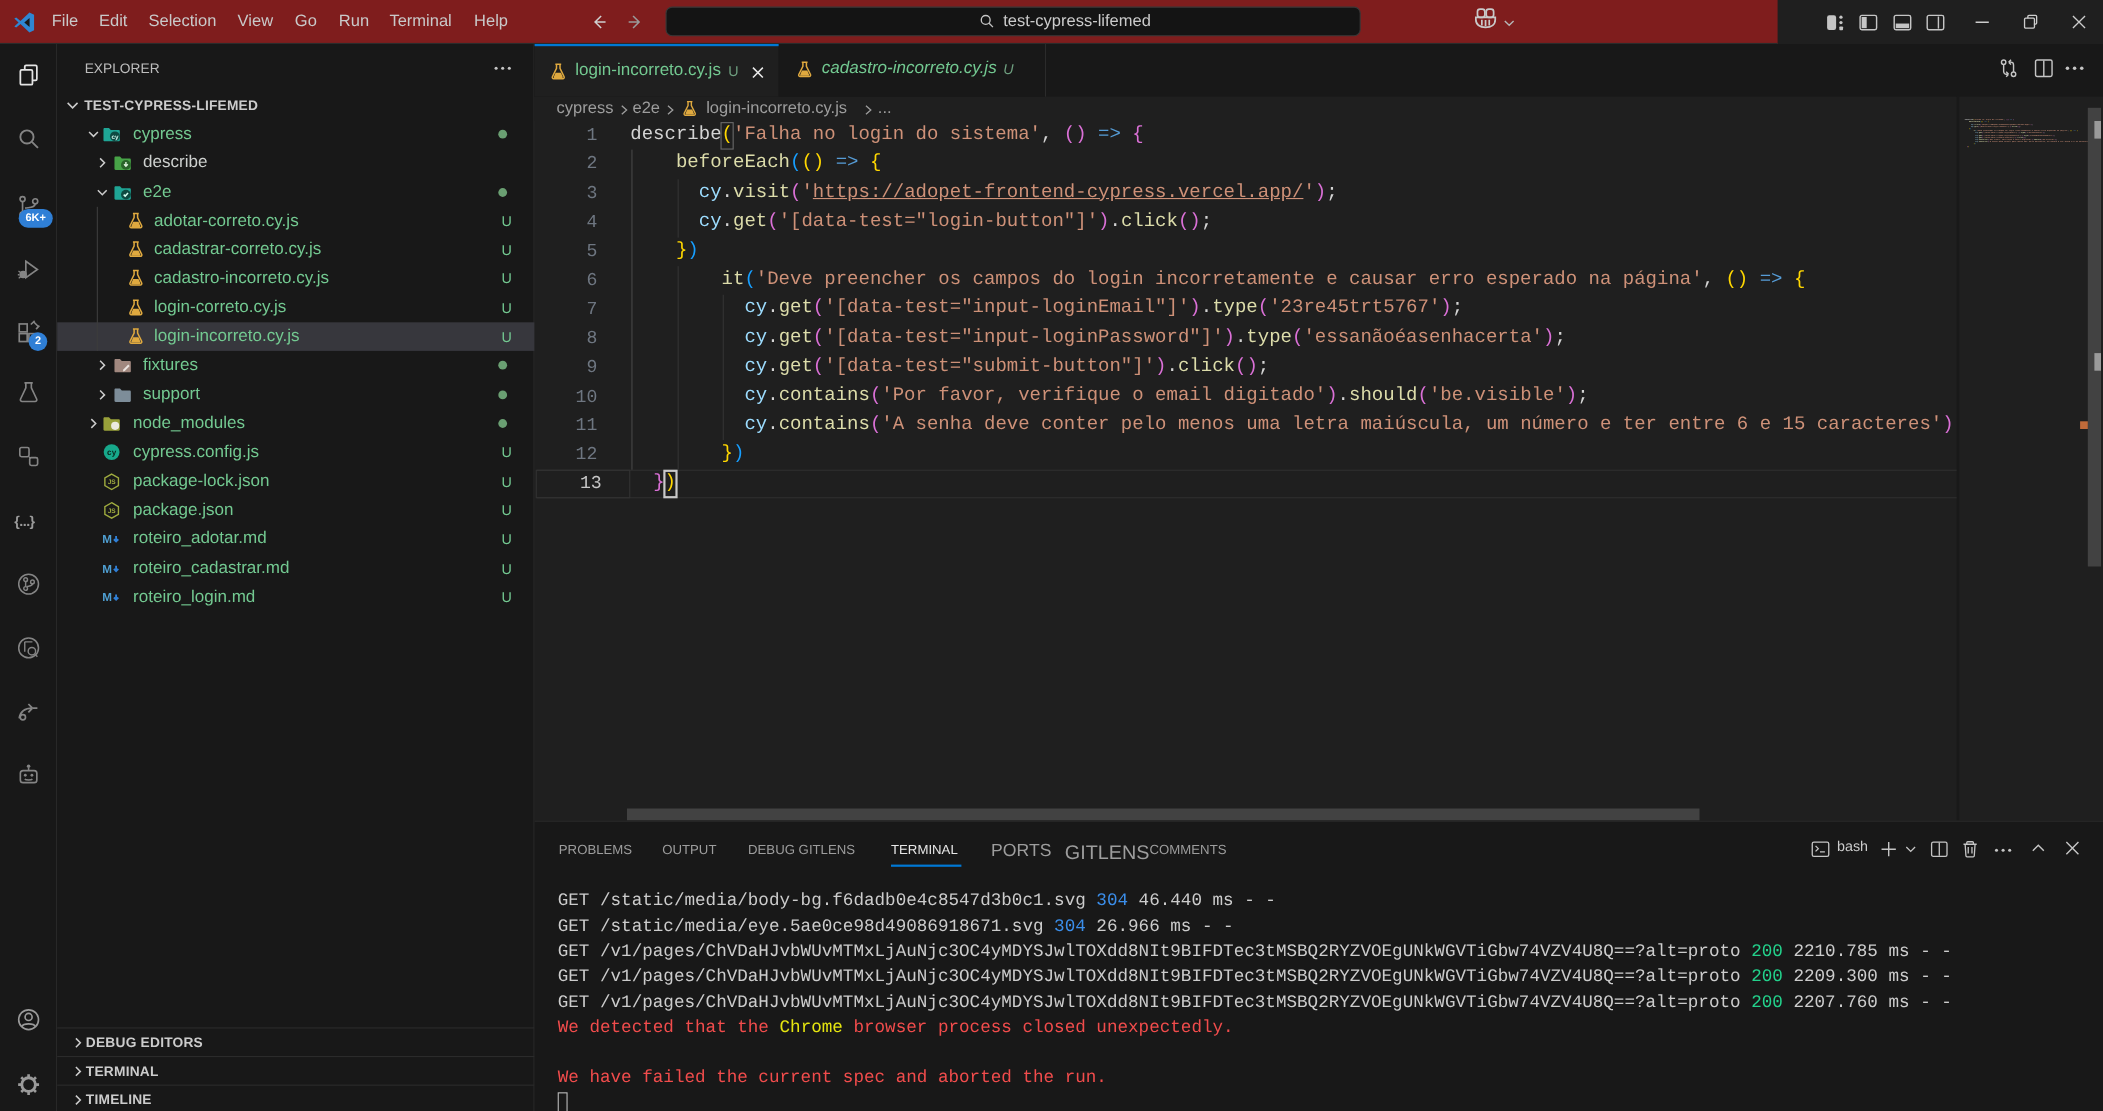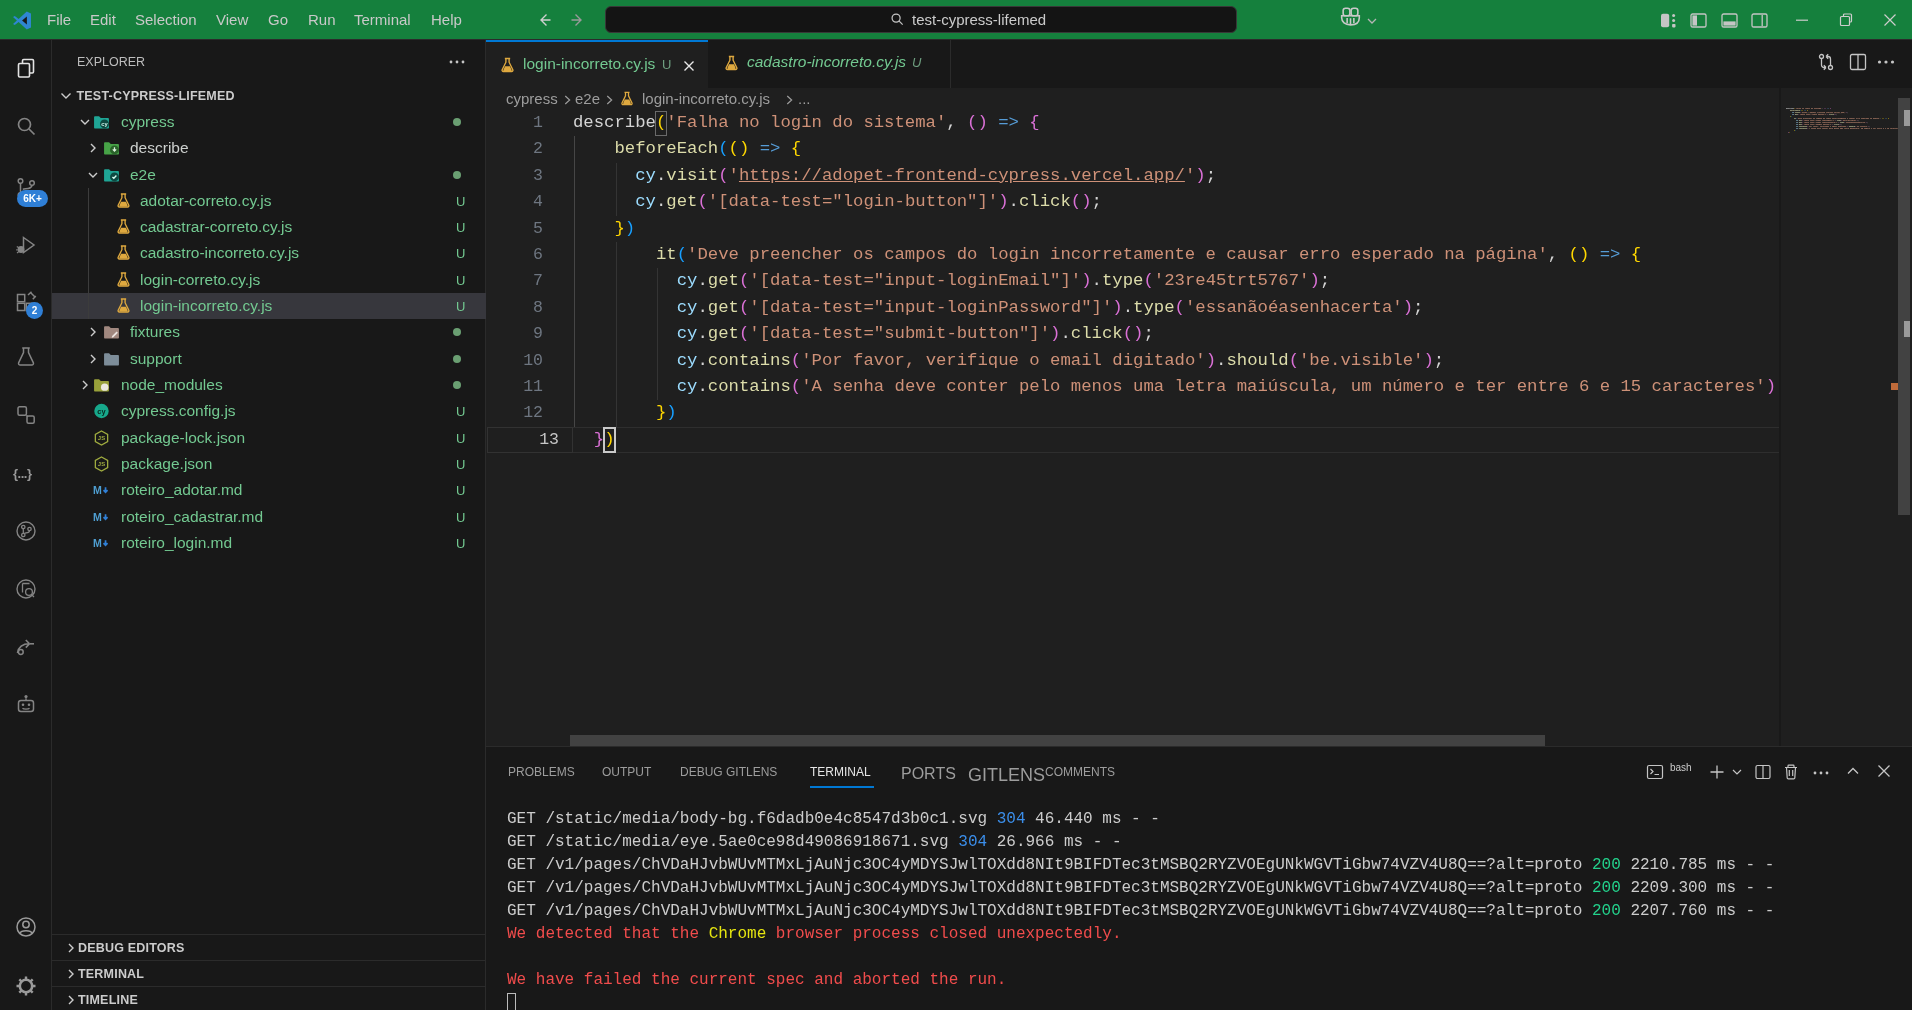--- a/index.html
+++ b/index.html
@@ -23,21 +23,21 @@
 <body>
 <svg width="0" height="0" style="position:absolute">
     <defs>
 <g id="flask">
         <path d="M5.5 1.4 h5 M6.5 1.4 v3.5 L3 12 a1.2 1.2 0 0 0 1.1 1.7 h7.8 a1.2 1.2 0 0 0 1.1-1.7 L9.5 4.9 V1.4" stroke="#dfa93f" stroke-width="1.3" fill="none"></path>
         <path d="M5.7 8.6 h4.6 l1.5 3.5 a.7.7 0 0 1-.65 1 H4.85 a.7.7 0 0 1-.65-1 Z" fill="#dfa93f"></path>
       </g>
 </defs>
   </svg>
 
-<div class="abs" style="left:0;top:0;width:1912px;height:40px;background:#15803d;border-bottom:1px solid #2b2b2b">
+<div class="abs" style="left:0;top:0;width:1616px;height:40px;background:#7f1d1d;border-bottom:1px solid #2b2b2b">
   <svg class="abs" style="left:11px;top:9px" width="22" height="22" viewBox="0 0 24 24">
     <path d="M17.2 2.6 8.3 10.9 4.1 7.6 2.2 8.6 6.4 12.5 2.2 16.4 4.1 17.4 8.3 14.1 17.2 22.4 21.8 20.2 V4.8 Z" fill="#2f86d2"></path>
     <path d="M17.3 8.1 12.1 12.5 17.3 16.9 Z" fill="#181818"></path>
   </svg>
   <span class="menu" style="left:47px">File</span>
   <span class="menu" style="left:90px">Edit</span>
   <span class="menu" style="left:135px">Selection</span>
   <span class="menu" style="left:216px">View</span>
   <span class="menu" style="left:268px">Go</span>
   <span class="menu" style="left:308px">Run</span>
@@ -445,21 +445,21 @@
         <div class="ln" style="top:52.8px;left:0">3</div>
         <div class="ln" style="top:79.2px;left:0">4</div>
         <div class="ln" style="top:105.6px;left:0">5</div>
         <div class="ln" style="top:132.0px;left:0">6</div>
         <div class="ln" style="top:158.4px;left:0">7</div>
         <div class="ln" style="top:184.8px;left:0">8</div>
         <div class="ln" style="top:211.2px;left:0">9</div>
         <div class="ln" style="top:237.6px;left:0">10</div>
         <div class="ln" style="top:264.0px;left:0">11</div>
         <div class="ln" style="top:290.4px;left:0">12</div>
-        <div class="ln" style="top:316.8px;color:#c6c6c6;left:16px">13</div>
+        <div class="ln" style="top:316.8px;color:#c6c6c6;left:4px">13</div>
       </div>
     <div id="lines" class="mono">
         <div class="cl" style="top:0.0px"><span class="w">describe</span><span class="g1">(</span><span class="s">'Falha no login do sistema'</span><span class="w">,</span> <span class="g2">()</span> <span class="ar">=&gt;</span> <span class="g2">{</span></div>
         <div class="cl" style="top:26.4px">    <span class="y">beforeEach</span><span class="g3">(</span><span class="g1">()</span> <span class="ar">=&gt;</span> <span class="g1">{</span></div>
         <div class="cl" style="top:52.8px">      <span class="b">cy</span><span class="w">.</span><span class="y">visit</span><span class="g2">(</span><span class="s">'<span style="text-decoration:underline">https://adopet-frontend-cypress.vercel.app/</span>'</span><span class="g2">)</span><span class="w">;</span></div>
         <div class="cl" style="top:79.2px">      <span class="b">cy</span><span class="w">.</span><span class="y">get</span><span class="g2">(</span><span class="s">'[data-test="login-button"]'</span><span class="g2">)</span><span class="w">.</span><span class="y">click</span><span class="g2">(</span><span class="g2">)</span><span class="w">;</span></div>
         <div class="cl" style="top:105.6px">    <span class="g1">}</span><span class="g3">)</span></div>
         <div class="cl" style="top:132.0px">        <span class="y">it</span><span class="g3">(</span><span class="s">'Deve preencher os campos do login incorretamente e causar erro esperado na página'</span><span class="w">,</span> <span class="g1">()</span> <span class="ar">=&gt;</span> <span class="g1">{</span></div>
         <div class="cl" style="top:158.4px">          <span class="b">cy</span><span class="w">.</span><span class="y">get</span><span class="g2">(</span><span class="s">'[data-test="input-loginEmail"]'</span><span class="g2">)</span><span class="w">.</span><span class="y">type</span><span class="g2">(</span><span class="s">'23re45trt5767'</span><span class="g2">)</span><span class="w">;</span></div>
         <div class="cl" style="top:184.8px">          <span class="b">cy</span><span class="w">.</span><span class="y">get</span><span class="g2">(</span><span class="s">'[data-test="input-loginPassword"]'</span><span class="g2">)</span><span class="w">.</span><span class="y">type</span><span class="g2">(</span><span class="s">'essanãoéasenhacerta'</span><span class="g2">)</span><span class="w">;</span></div>
@@ -505,21 +505,21 @@
   <div class="abs" style="left:194px;top:18px;font-size:12px;color:#9d9d9d">DEBUG GITLENS</div>
   <div class="abs" style="left:324px;top:18px;font-size:12px;color:#e7e7e7">TERMINAL</div>
   <div class="abs" style="left:324px;top:39px;width:64px;height:2px;background:#0078d4"></div>
   <div class="abs" style="left:415px;top:18px;font-size:16px;color:#9d9d9d">PORTS</div>
   <div class="abs" style="left:482px;top:18px;font-size:18px;color:#9d9d9d">GITLENS</div>
   <div class="abs" style="left:559px;top:18px;font-size:12px;color:#9d9d9d">COMMENTS</div>
   <svg class="abs" style="left:1160px;top:16px" width="18" height="18" viewBox="0 0 18 18">
       <rect x="1.5" y="2.5" width="15" height="13" rx="1.5" stroke="#c5c5c5" stroke-width="1.2" fill="none"></rect>
       <path d="M4.5 6 7 8.5 4.5 11 M8.5 11.5 H13" stroke="#c5c5c5" stroke-width="1.2" fill="none"></path>
     </svg>
-  <span class="abs" style="left:1184px;top:15px;font-size:10px;color:#cccccc">bash</span>
+  <span class="abs" style="left:1184px;top:15px;font-size:13px;color:#cccccc">bash</span>
   <svg class="abs" style="left:1222px;top:16px" width="18" height="18" viewBox="0 0 18 18">
       <path d="M9 2.5 V15.5 M2.5 9 H15.5" stroke="#c5c5c5" stroke-width="1.3"></path>
     </svg>
   <svg class="abs" style="left:1245px;top:20px" width="12" height="10" viewBox="0 0 12 10">
       <path d="M2 3 6 7 10 3" stroke="#c5c5c5" stroke-width="1.2" fill="none"></path>
     </svg>
   <svg class="abs" style="left:1268px;top:16px" width="18" height="18" viewBox="0 0 18 18">
       <rect x="2" y="2.5" width="14" height="13" rx="1.5" stroke="#c5c5c5" stroke-width="1.2" fill="none"></rect>
       <path d="M9 3 v12" stroke="#c5c5c5" stroke-width="1.2"></path>
     </svg>

